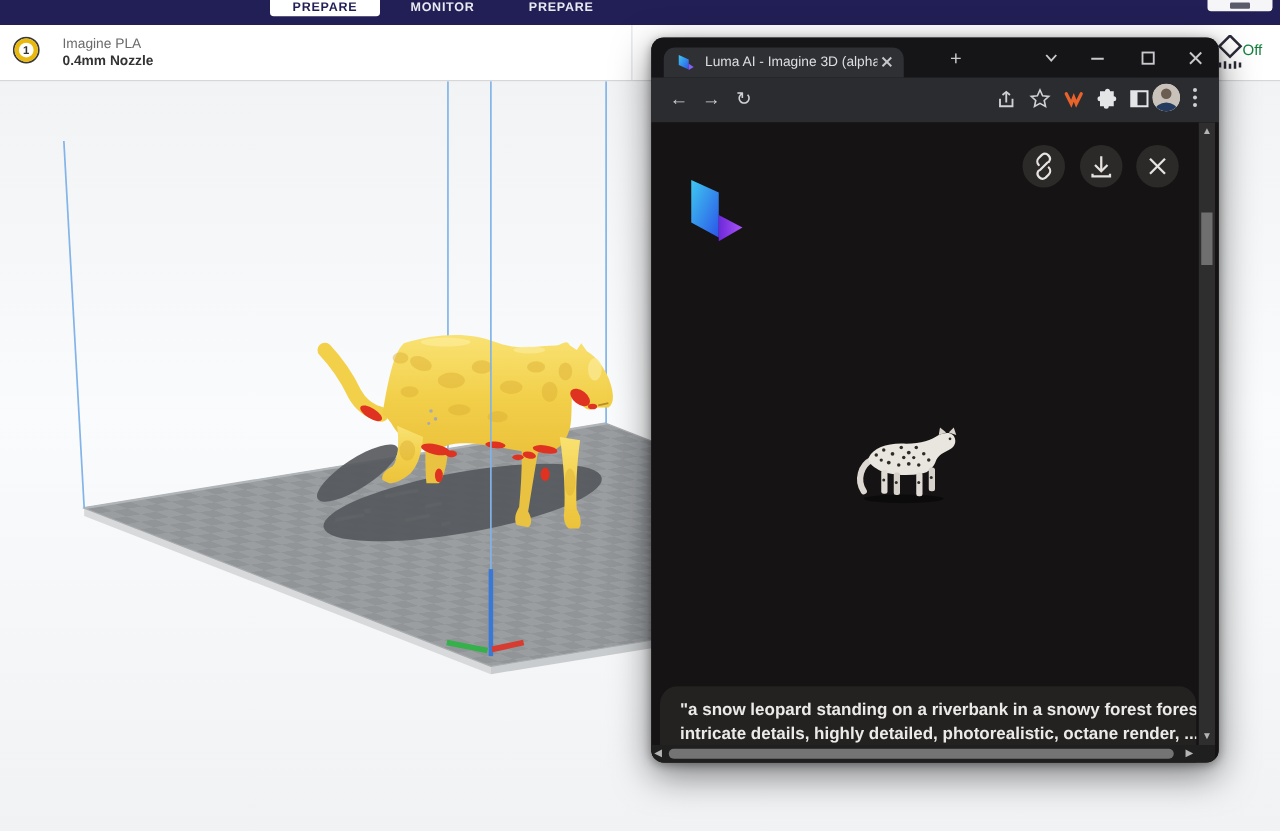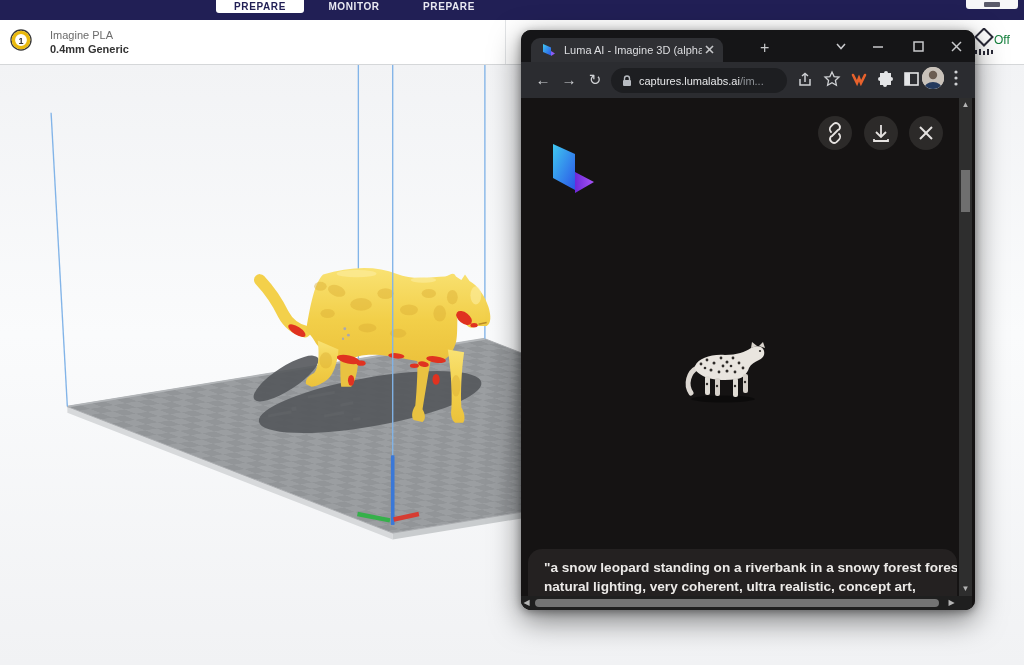--- a/index.html
+++ b/index.html
@@ -208,21 +208,21 @@
 <div id="config-separator" class="abs"></div>
 
 <div class="abs" style="left:10px;top:29px;">
   <svg width="24" height="24">
     <circle cx="11" cy="11" r="10" fill="#ffffff" stroke="#3a3a3a" stroke-width="1.4"></circle>
     <circle cx="11" cy="11" r="7.6" fill="none" stroke="#e9b90d" stroke-width="3.4"></circle>
     <text x="11" y="14.5" font-size="9" font-weight="bold" fill="#333" text-anchor="middle" font-family="Liberation Sans, sans-serif">1</text>
   </svg>
 </div>
 <div id="material-text1" class="abs">Imagine PLA</div>
-<div id="material-text2" class="abs">0.4mm Generic</div>
+<div id="material-text2" class="abs">0.4mm Nozzle</div>
 
 <div class="abs" style="left:972px;top:28px;">
   <svg width="26" height="30">
     <rect x="6" y="3" width="12" height="12" transform="rotate(45 12 9)" fill="none" stroke="#2a2a38" stroke-width="2"></rect>
     <line x1="4" y1="22" x2="4" y2="26" stroke="#2a2a38" stroke-width="2"></line>
     <line x1="8" y1="21" x2="8" y2="27" stroke="#2a2a38" stroke-width="2"></line>
     <line x1="12" y1="23" x2="12" y2="27" stroke="#2a2a38" stroke-width="2"></line>
     <line x1="16" y1="21" x2="16" y2="27" stroke="#2a2a38" stroke-width="2"></line>
     <line x1="20" y1="22" x2="20" y2="26" stroke="#2a2a38" stroke-width="2"></line>
   </svg>
@@ -271,28 +271,20 @@
       <line x1="12" y1="3" x2="3" y2="12" stroke="#c8c9cc" stroke-width="1.5"></line>
         </svg>
     </div>
   </div>
 
   <div id="browser-toolbar" class="abs"></div>
   <div class="abs navbtn" style="left:12px;">←</div>
   <div class="abs navbtn" style="left:38px;">→</div>
   <div class="abs navbtn" style="left:64px;">↻</div>
 
-  <div id="address-pill" class="abs">
-    <svg width="14" height="14" style="margin-left:9px;">
-      <rect x="3" y="6" width="8" height="6" rx="1" fill="#b7bbc0"></rect>
-      <path d="M4.5,6 V4.5 a2.5,2.5 0 0 1 5,0 V6" fill="none" stroke="#b7bbc0" stroke-width="1.4"></path>
-    </svg>
-    <span id="address-domain">captures.lumalabs.ai</span>
-      <span id="address-path">/im...</span>
-  </div>
 
   <div class="abs" style="left:276px;top:41px;">
     <svg width="18" height="18">
       <path d="M3,8 V14 H13 V8" fill="none" stroke="#cfd1d4" stroke-width="1.5"></path>
       <line x1="8" y1="11" x2="8" y2="3" stroke="#cfd1d4" stroke-width="1.5"></line>
       <polyline points="5,5 8,2.5 11,5" fill="none" stroke="#cfd1d4" stroke-width="1.5"></polyline>
     </svg>
   </div>
   <div class="abs" style="left:302px;top:40px;">
     <svg width="18" height="18">
@@ -395,21 +387,20 @@
         <circle cx="26" cy="46" r="1.2"></circle>
           <circle cx="36" cy="48" r="1.2"></circle>
           <circle cx="54" cy="48" r="1.2"></circle>
         <circle cx="64" cy="44" r="1.2"></circle>
           <circle cx="79" cy="13" r="1.1"></circle>
       </g>
     </svg>
 
     <div id="prompt-card" class="abs">
       <div class="prompt-line">"a snow leopard standing on a riverbank in a snowy forest forest,</div>
-      <div class="prompt-line">natural lighting, very coherent, ultra realistic, concept art,</div>
       <div class="prompt-line">intricate details, highly detailed, photorealistic, octane render, ...</div>
     </div>
 
     <div id="v-scroll-track" class="abs">
       <div class="scroll-arrow abs" style="top:2px;">▲</div>
       <div class="scroll-arrow abs" style="top:486px;">▼</div>
     </div>
     <div id="v-scroll-thumb" class="abs"></div>
     <div id="h-scroll-track" class="abs">
       <div class="scroll-arrow abs" style="left:-1px;top:2px;">◀</div>

